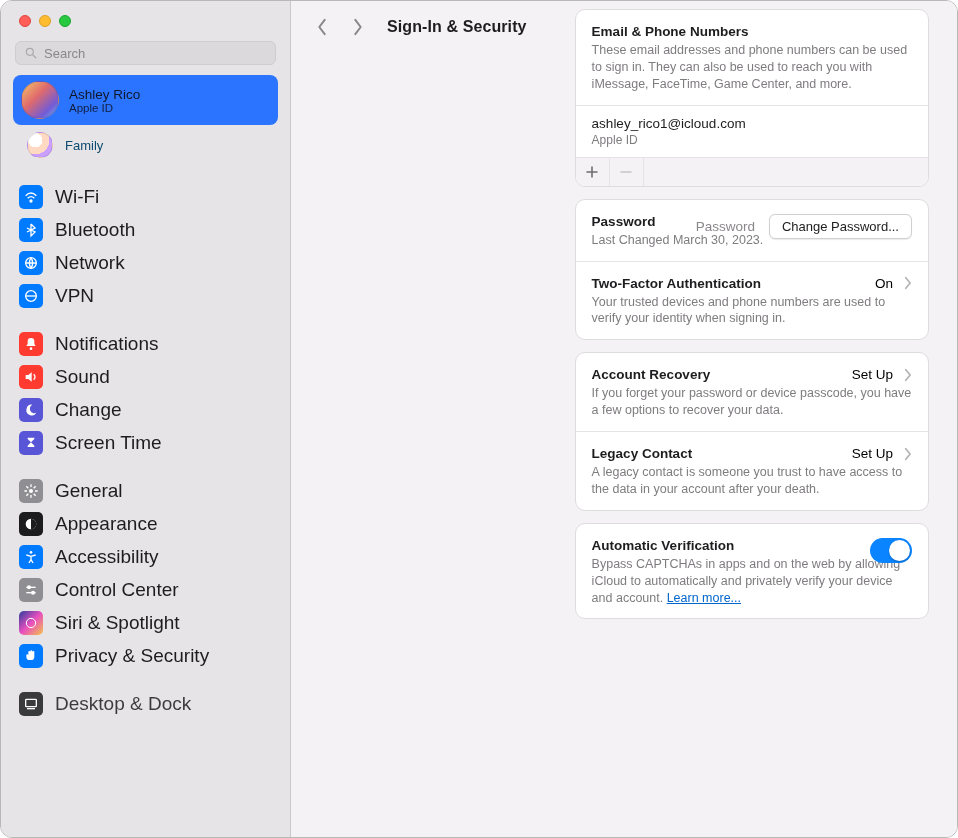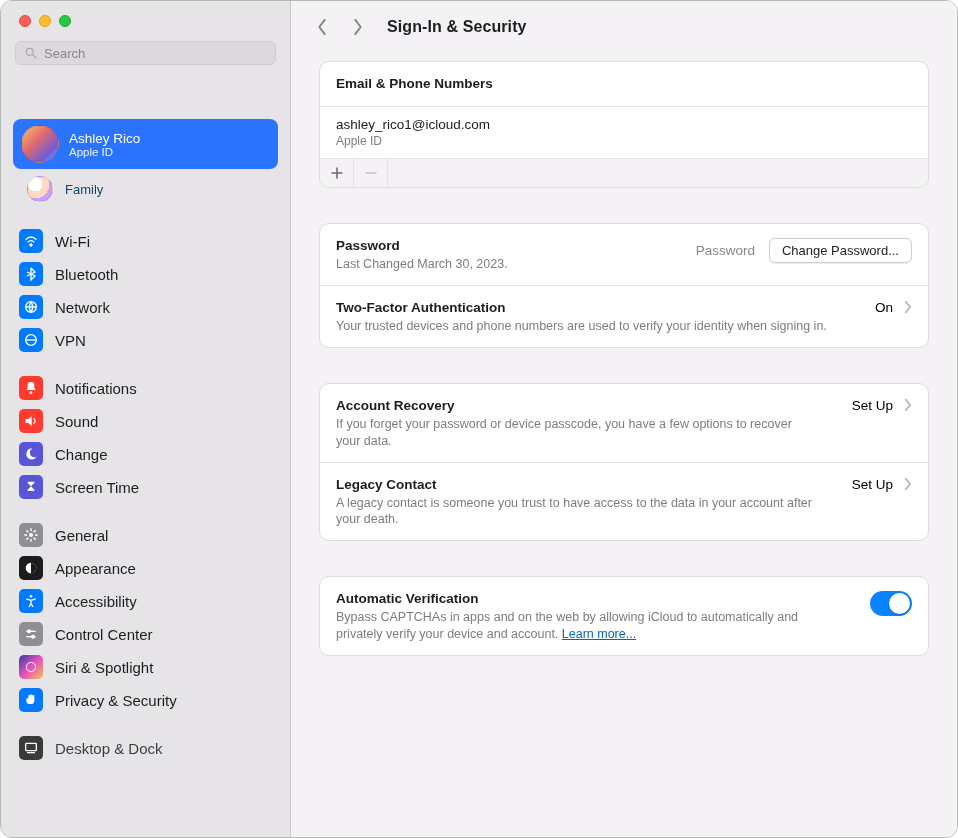--- a/index.html
+++ b/index.html
@@ -35,21 +35,21 @@
   }
   .search svg { width:14px; height:14px; opacity:.6; }
   .search span { font-size:13px; }
   .side-scroll { flex:1; overflow-y:auto; padding: 0 12px 8px 12px; }
   .side-scroll::-webkit-scrollbar{width:0;}
   .account {
     display:flex; align-items:center; gap:10px;
     padding:6px 8px; border-radius:8px;
     margin-bottom:2px;
   }
-  .account.active { background:#2b74ff; color:#ffffff;margin-top:44px; }
+  .account.active { background:#2b74ff; color:#0f172a; }
   .avatar {
     width:38px; height:38px; border-radius:50%;
     background:linear-gradient(135deg,#f5c66a,#e06b6b 40%,#735bd6 75%,#6fb6e7);
     border:1px solid rgba(0,0,0,.1);
     position:relative; overflow:hidden;
   }
   .avatar2 {
     width:26px; height:26px; border-radius:50%;
     background:radial-gradient(circle at 30% 30%,#fff 0 30%,#ffd9c2 30% 60%,#c9a0ff 60% 100%);
     border:1px solid rgba(0,0,0,.1);
@@ -60,43 +60,43 @@
     display:flex; align-items:center; gap:12px;
     padding:5px 8px 8px 14px; border-radius:8px;
     color:#0c4a6e;
   }
   .group-gap { height: 14px; }
   .item {
     display:flex; align-items:center; gap:12px;
     padding:4px 8px 4px 6px; border-radius:6px;
     margin:1px 0;
   }
-  .item .lbl { font-size:15px; }
+  .item .lbl { font-size:19px; }
   .icon-box {
     width:24px; height:24px; border-radius:5px;
     display:flex; align-items:center; justify-content:center;
     color:#fff; flex-shrink:0;
   }
   .icon-box svg { width:16px; height:16px; }
   .bg-blue{background:#007aff;} .bg-red{background:#ff3b30;}
   .bg-purple{background:#5856d6;} .bg-grey{background:#8e8e93;}
   .bg-dark{background:#1c1c1e;} .bg-gradient{background:linear-gradient(135deg,#2e3e9e,#e84fbf,#f5c24a);}
   .bg-blue2{background:#007aff;}
 
   
-  .main { flex:1; display:flex; flex-direction:column; background:#f5f2f5;justify-content:center; }
+  .main { flex:1; display:flex; flex-direction:row; background:#f5f2f5;justify-content:center; }
   .toolbar {
     display:flex; align-items:center; gap:14px;
     height:52px; padding:0 20px;
     background:#f5f2f5;
   }
   .navbtn { color:#888; display:flex; align-items:center; justify-content:center; width:22px; height:22px;}
   .navbtn svg{width:14px;height:18px;}
   .title { font-size:16px; font-weight:700; letter-spacing:.1px; margin-left:4px;}
-  .content { flex:1; overflow-y:auto; padding: 8px 28px 20px 28px; display:flex; flex-direction:column; gap:35px;}
+  .content { flex:1; overflow-y:auto; padding: 8px 28px 20px 28px; display:flex; flex-direction:column; gap:12px;}
   .card {
     background:#fff; border:1px solid #dedcde;
     border-radius:10px; overflow:hidden;
   }
   .sec { padding:14px 16px 12px 16px; position:relative; }
   .sec + .sec { border-top:1px solid #e6e3e6; }
   .hdr { font-size:13.5px; font-weight:600; margin-bottom:3px;}
   .desc { font-size:12.5px; color:#7f7c7f; line-height:1.35; }
   .email-line { font-size:13.5px; }
   .sub-line { font-size:12px; color:#7f7c7f; margin-top:2px;}
@@ -329,20 +329,21 @@
           </svg>
         </div>
       <div class="title">Sign-In &amp; Security</div>
     </div>
 
     <div class="content">
 
       <div class="card">
         <div class="sec">
           <div class="hdr">Email &amp; Phone Numbers</div>
+          <div class="desc">These email addresses and phone numbers can be used to sign in. They can also be used to reach you with iMessage, FaceTime, Game Center, and more.</div>
         </div>
         <div class="sec" style="padding-top:10px;padding-bottom:10px;">
           <div class="email-line">ashley_rico1@icloud.com</div>
           <div class="sub-line">Apple ID</div>
         </div>
         <div class="toolbar-small">
           <div class="tbtn">
               <svg width="14" height="14" viewBox="0 0 14 14">
                 <path d="M7 2 v10 M2 7 h10" stroke="currentColor" stroke-width="1.6" stroke-linecap="round"></path>
               </svg>

